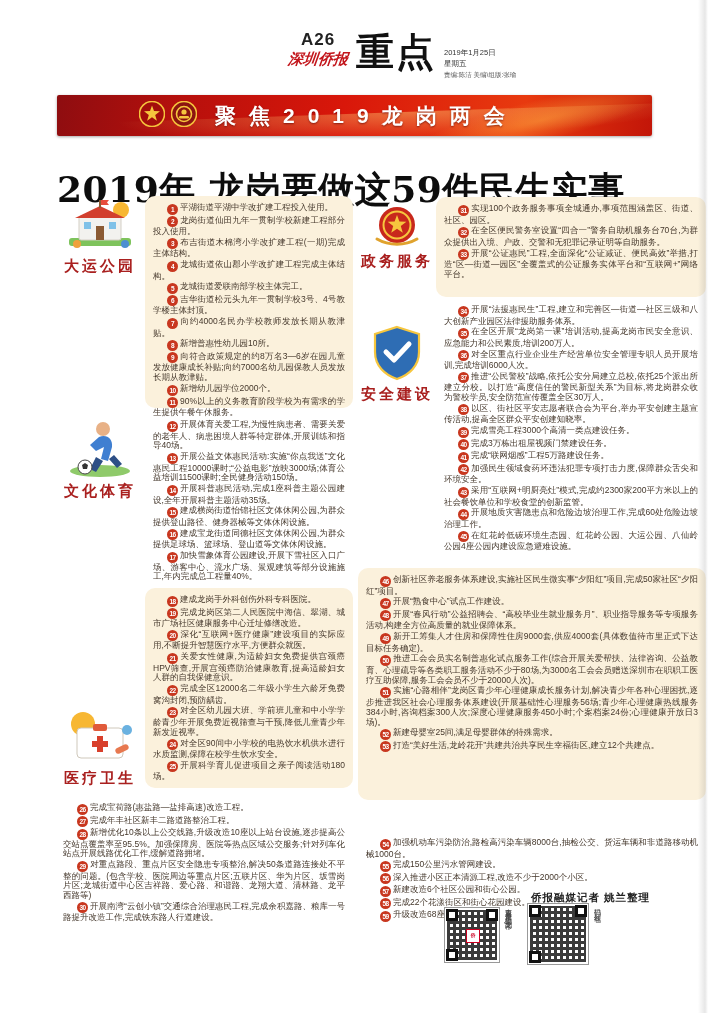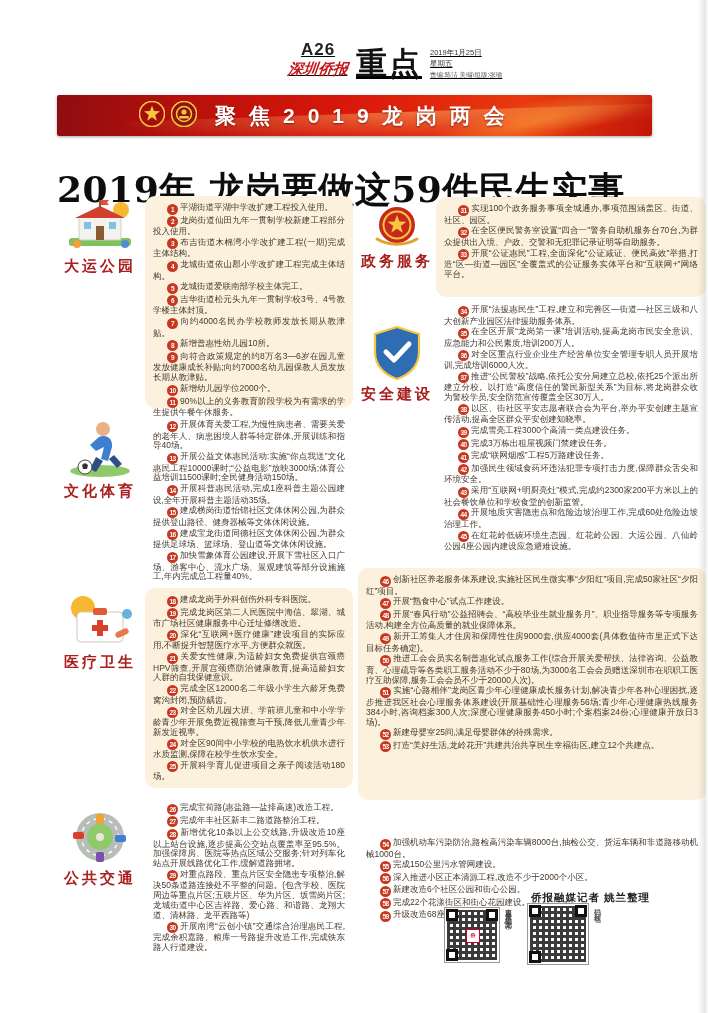--- a/index.html
+++ b/index.html
@@ -3,26 +3,26 @@
 <meta charset="utf-8">
 <style>
   html,body{margin:0;padding:0;}
   body{width:708px;height:1013px;position:relative;background:#fff;
        font-family:"Liberation Sans",sans-serif;overflow:hidden;
        -webkit-font-smoothing:antialiased;}
   .page-edge{position:absolute;right:0;top:0;width:10px;height:100%;
        background:linear-gradient(90deg,rgba(0,0,0,0) 0%,rgba(120,120,120,.18) 70%,rgba(255,255,255,.9) 100%);pointer-events:none;}
 
   
-  .header{position:absolute;left:288px;top:30px;display:flex;align-items:flex-end;gap:8px;text-decoration:underline;}
+  .header{position:absolute;left:288px;top:30px;display:flex;align-items:flex-start;gap:8px;}
   .mast-col{display:flex;flex-direction:column;align-items:center;}
   .page-no{font-size:17px;font-weight:bold;color:#222;letter-spacing:1px;}
   .paper-name{font-family:"DejaVu Serif",serif;font-style:italic;font-weight:bold;
        color:#c3161c;font-size:15px;white-space:nowrap;transform:skewX(-6deg);}
-  .section-name{font-size:31px;font-weight:900;color:#111;line-height:1;margin-top:3px;
+  .section-name{font-size:38px;font-weight:900;color:#111;line-height:1;margin-top:3px;
        font-family:"Liberation Sans",sans-serif;letter-spacing:2px;}
   .date-col{font-size:7.5px;color:#333;line-height:1.45;margin-top:18px;}
   .date-col .editors{color:#555;font-size:6.5px;}
 
   
   .banner{position:absolute;left:57px;top:95px;width:595px;height:41px;
        background:linear-gradient(100deg,#8e0d10 0%,#b8100c 22%,#d9170a 48%,#e83a0f 78%,#c21508 100%);
        border-radius:2px;display:flex;align-items:center;overflow:hidden;
        box-shadow:0 1px 3px rgba(0,0,0,.35);}
   .banner:before{content:"";position:absolute;left:-30px;top:18px;width:700px;height:60px;
@@ -163,21 +163,21 @@
       <div class="items-box white" style="height: 170px;">
         <p class="item"><span class="badge">12</span><span>开展体育关爱工程,为慢性病患者、需要关爱的老年人、病患困境人群等特定群体,开展训练和指导40场。</span></p>
         <p class="item"><span class="badge">13</span><span>开展公益文体惠民活动:实施“你点我送”文化惠民工程10000课时;“公益电影”放映3000场;体育公益培训11500课时;全民健身活动150场。</span></p>
         <p class="item"><span class="badge">14</span><span>开展科普惠民活动,完成1座科普主题公园建设,全年开展科普主题活动35场。</span></p>
         <p class="item"><span class="badge">15</span><span>建成横岗街道怡锦社区文体休闲公园,为群众提供登山路径、健身器械等文体休闲设施。</span></p>
         <p class="item"><span class="badge">16</span><span>建成宝龙街道同德社区文体休闲公园,为群众提供足球场、篮球场、登山道等文体休闲设施。</span></p>
         <p class="item"><span class="badge">17</span><span>加快雪象体育公园建设,开展下雪社区入口广场、游客中心、流水广场、景观建筑等部分设施施工,年内完成总工程量40%。</span></p>
       </div>
     </div>
     <div class="section left" style="top: 588px;">
-      <div class="label-col" style="padding-top: 4px;">
+      <div class="label-col" style="padding-top: 4px; justify-content: flex-end;">
         <div class="sec-icon"><svg width="74" height="58" viewBox="0 0 74 58">
             <circle cx="20" cy="16" r="12" fill="#f7b733"></circle>
             <rect x="14" y="20" width="46" height="30" rx="4" fill="#fff" stroke="#cfc8bb"></rect>
             <rect x="30" y="16" width="14" height="7" rx="2" fill="#e05a3a"></rect>
             <path d="M34 28h6v5h5v6h-5v5h-6v-5h-5v-6h5z" fill="#d8402c"></path>
             <rect x="52" y="38" width="14" height="6" rx="3" fill="#e7784f" transform="rotate(-25 59 41)"></rect>
             <circle cx="64" cy="22" r="5" fill="#6ab1e0"></circle>
           </svg></div>
         <div class="sec-label">医疗卫生</div>
       </div>
@@ -186,33 +186,20 @@
         <p class="item"><span class="badge">19</span><span>完成龙岗区第二人民医院中海信、翠湖、城市广场社区健康服务中心迁址修缮改造。</span></p>
         <p class="item"><span class="badge">20</span><span>深化“互联网+医疗健康”建设项目的实际应用,不断提升智慧医疗水平,方便群众就医。</span></p>
         <p class="item"><span class="badge">21</span><span>关爱女性健康,为适龄妇女免费提供宫颈癌HPV筛查,开展宫颈癌防治健康教育,提高适龄妇女人群的自我保健意识。</span></p>
         <p class="item"><span class="badge">22</span><span>完成全区12000名二年级小学生六龄牙免费窝沟封闭,预防龋齿。</span></p>
         <p class="item"><span class="badge">23</span><span>对全区幼儿园大班、学前班儿童和中小学学龄青少年开展免费近视筛查与干预,降低儿童青少年新发近视率。</span></p>
         <p class="item"><span class="badge">24</span><span>对全区90间中小学校的电热饮水机供水进行水质监测,保障在校学生饮水安全。</span></p>
         <p class="item"><span class="badge">25</span><span>开展科学育儿促进项目之亲子阅读活动180场。</span></p>
       </div>
     </div>
     <div class="section left" style="top: 796px;">
-      <div class="label-col" style="padding-top: 12px;">
-        <div class="sec-icon"><svg width="74" height="58" viewBox="0 0 74 58">
-            <circle cx="37" cy="29" r="24" fill="#b9bdb9"></circle>
-            <circle cx="37" cy="29" r="13" fill="#8fca6a"></circle>
-            <circle cx="37" cy="29" r="18.5" fill="none" stroke="#fff" stroke-width="1.4" stroke-dasharray="4 4"></circle>
-            <rect x="10" y="24" width="11" height="7" rx="2" fill="#d8402c"></rect>
-            <rect x="52" y="27" width="11" height="7" rx="2" fill="#3f7fd1"></rect>
-            <rect x="33" y="6" width="8" height="10" rx="2" fill="#f0a13c"></rect>
-            <rect x="33" y="44" width="8" height="10" rx="2" fill="#7a4fb0"></rect>
-            <circle cx="37" cy="29" r="4" fill="#e8e5de"></circle>
-          </svg></div>
-        <div class="sec-label">公共交通</div>
-      </div>
       <div class="items-box white" style="height: 158px;">
         <p class="item"><span class="badge">26</span><span>完成宝荷路(惠盐路—盐排高速)改造工程。</span></p>
         <p class="item"><span class="badge">27</span><span>完成年丰社区新丰二路道路整治工程。</span></p>
         <p class="item"><span class="badge">28</span><span>新增优化10条以上公交线路,升级改造10座以上站台设施,逐步提高公交站点覆盖率至95.5%。加强保障房、医院等热点区域公交服务;针对列车化站点开展线路优化工作,缓解道路拥堵。</span></p>
         <p class="item"><span class="badge">29</span><span>对重点路段、重点片区安全隐患专项整治,解决50条道路连接处不平整的问题。(包含学校、医院周边等重点片区;五联片区、华为片区、坂雪岗片区;龙城街道中心区吉祥路、爱心路、和谐路、龙翔大道、清林路、龙平西路等)</span></p>
         <p class="item"><span class="badge">30</span><span>开展南湾“云创小镇”交通综合治理惠民工程,完成余积嘉路、粮库一号路提升改造工作,完成铁东路人行道建设。</span></p>
       </div>
     </div>
     <div class="section right" style="top: 197px;">
       <div class="label-col" style="padding-top: 6px;">

